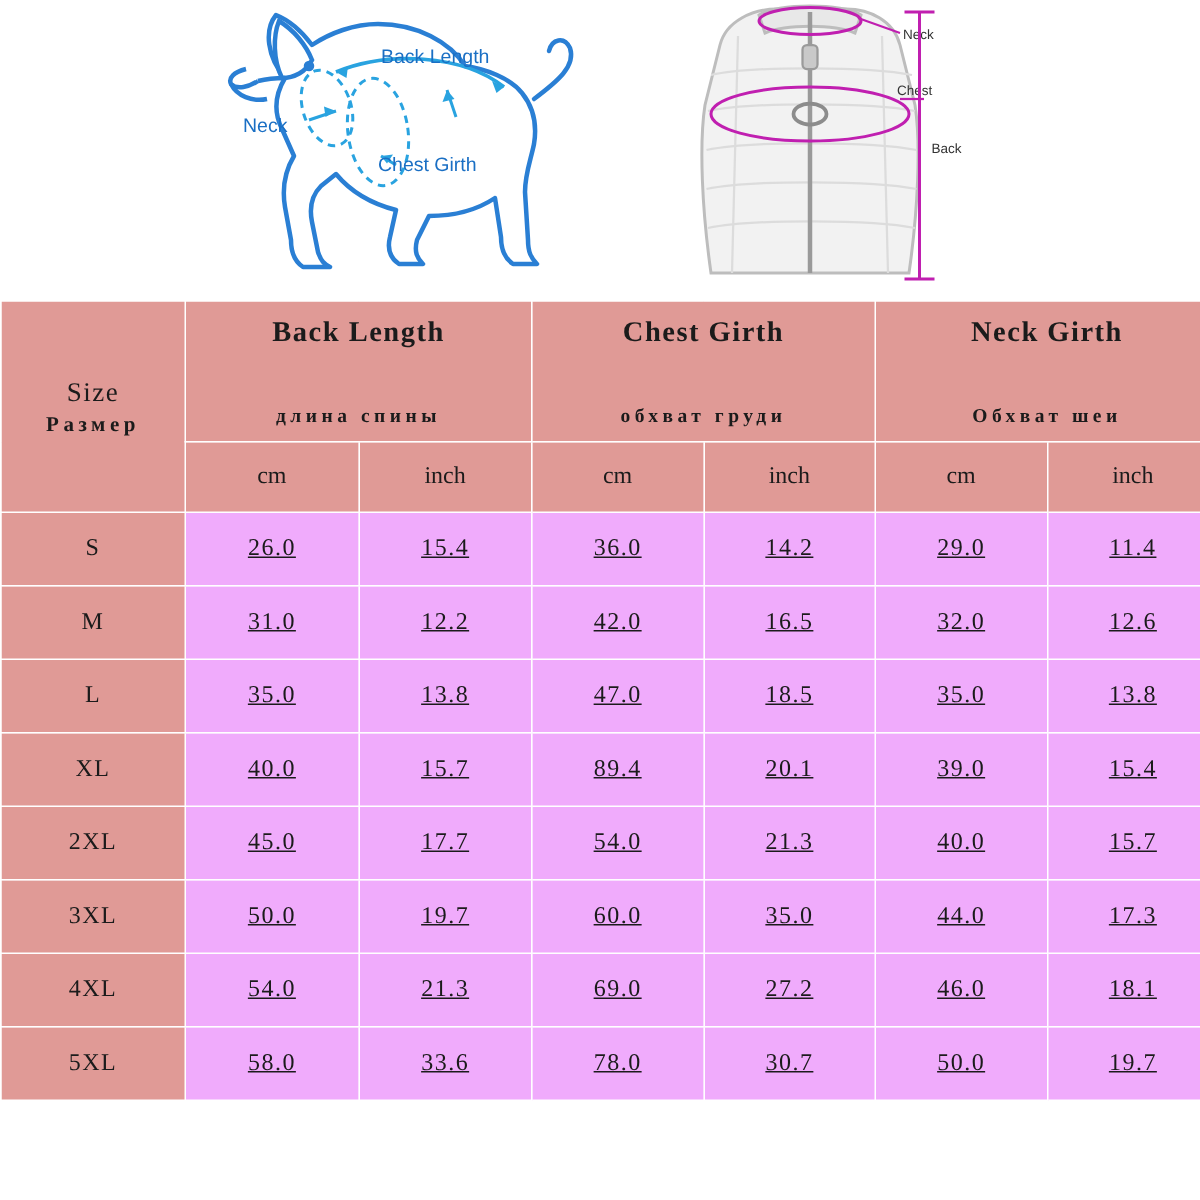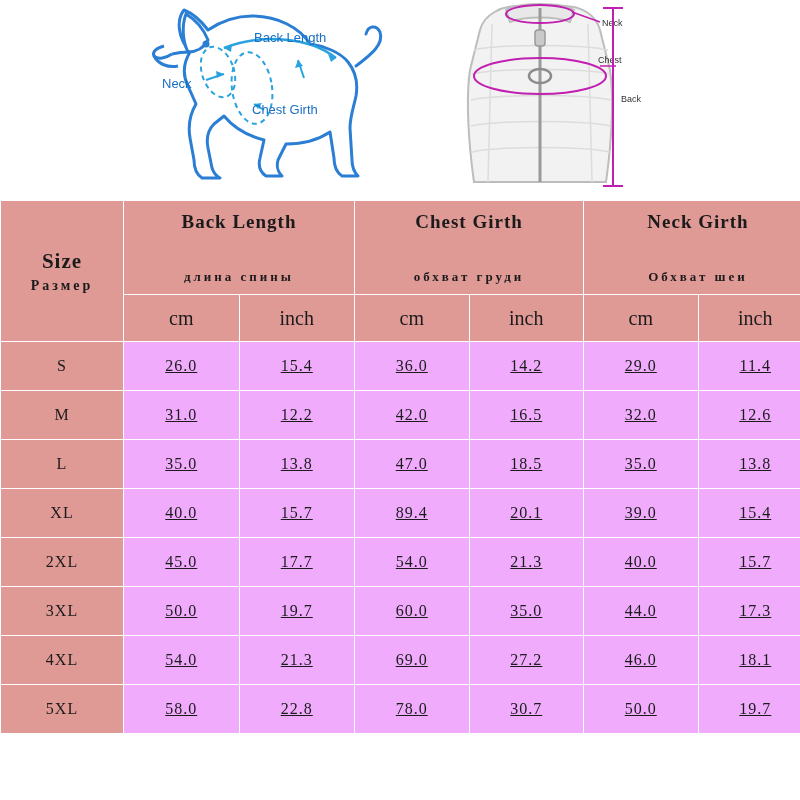--- a/index.html
+++ b/index.html
@@ -77,33 +77,33 @@
   }
   .hdr-sub {
     font-size: 13px;
     letter-spacing: 3px;
     padding-top: 4px;
     padding-bottom: 6px;
     font-weight: bold;
     margin-top: 32px;
   }
   .size-label-main {
-    font-size: 21px;
+    font-size: 18px;
     letter-spacing: 1px;
-    font-weight: bold;
+    font-weight: normal;
   }
   .size-label-sub {
     font-size: 14px;
     letter-spacing: 3px;
     font-weight: bold;
     padding-top: 4px;
   }
   .unit-cell {
     background: #e09a96;
-    font-size: 20px;
+    font-size: 16px;
     height: 44px;
     font-weight: bold;
   }
   .body-row td {
     height: 46px;
     font-size: 16px;
     letter-spacing: 1px;
   }
   .row-size {
     background: #e09a96;
@@ -324,21 +324,21 @@
         <td class="row-val">54.0</td>
         <td class="row-val">21.3</td>
         <td class="row-val">69.0</td>
         <td class="row-val">27.2</td>
         <td class="row-val">46.0</td>
         <td class="row-val">18.1</td>
       </tr>
       <tr class="body-row">
         <td class="row-size">5XL</td>
         <td class="row-val">58.0</td>
-        <td class="row-val">22.8</td>
+        <td class="row-val">33.6</td>
         <td class="row-val">78.0</td>
         <td class="row-val">30.7</td>
         <td class="row-val">50.0</td>
         <td class="row-val">19.7</td>
       </tr>
     </tbody>
   </table>
 
 
 </div>

